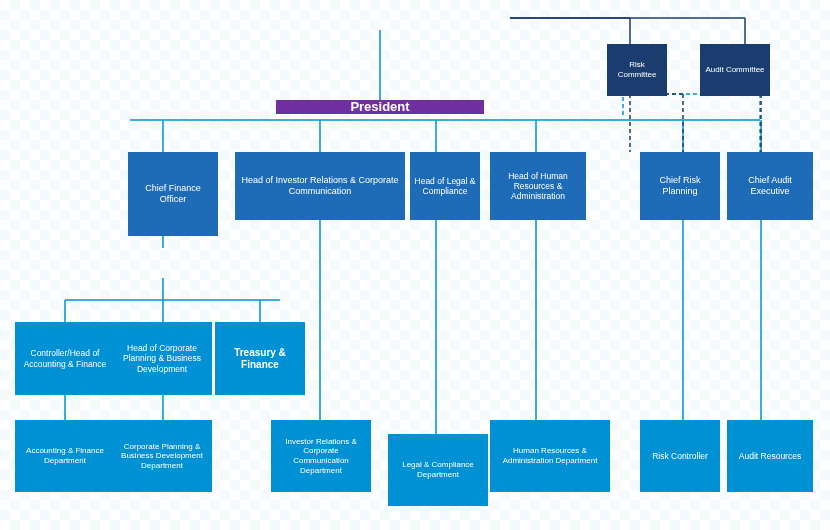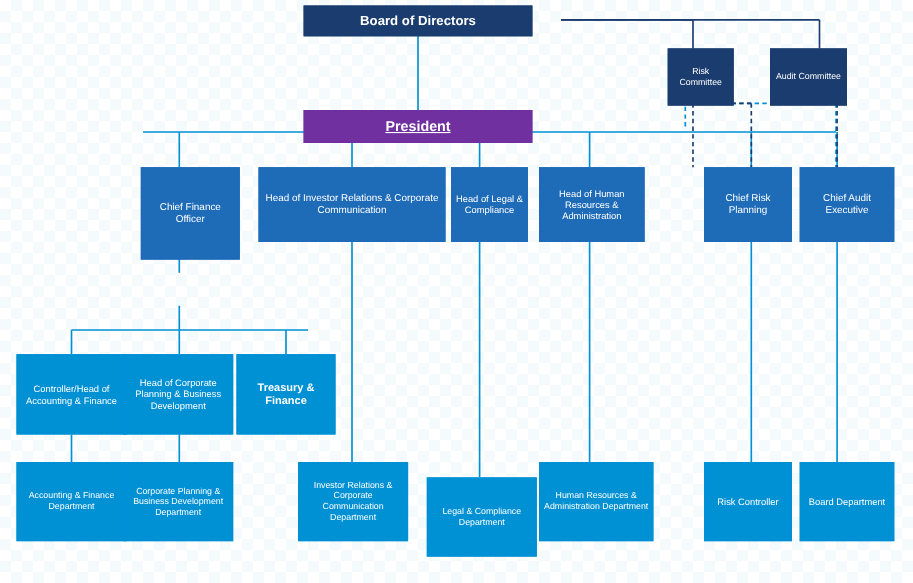--- a/index.html
+++ b/index.html
@@ -135,33 +135,30 @@
 
     <line x1="761" y1="220" x2="761" y2="420" stroke="#0090d4" stroke-width="1.5"></line>
 
     <line x1="630" y1="94" x2="683" y2="94" stroke="#1a3c6e" stroke-width="1.5" stroke-dasharray="4,3"></line>
     <line x1="683" y1="94" x2="683" y2="152" stroke="#1a3c6e" stroke-width="1.5" stroke-dasharray="4,3"></line>
 
     <line x1="745" y1="94" x2="761" y2="94" stroke="#1a3c6e" stroke-width="1.5" stroke-dasharray="4,3"></line>
     <line x1="761" y1="94" x2="761" y2="152" stroke="#1a3c6e" stroke-width="1.5" stroke-dasharray="4,3"></line>
   </svg>
 
-  <div class="box box-dark-blue" style="left:276px; top:5px; width:208px; height:28px; font-size:12px; font-weight:bold;">
-    <span>Board of Directors</span>
-  </div>
 
   <div class="box box-dark-blue" style="left:607px; top:44px; width:60px; height:52px; font-size:8px;">
     <span>Risk Committee</span>
   </div>
 
   <div class="box box-dark-blue" style="left:700px; top:44px; width:70px; height:52px; font-size:8px;">
     <span>Audit Committee</span>
   </div>
 
-  <div class="box box-purple" style="left:276px; top:100px; width:208px; height:30px; font-size:13px;text-decoration:underline;">
+  <div class="box box-purple" style="left:276px; top:100px; width:208px; height:14px; font-size:13px;">
     <span>President</span>
   </div>
 
   <div class="box box-medium-blue" style="left:128px; top:152px; width:90px; height:84px; font-size:9px;">
     <span>Chief Finance Officer</span>
   </div>
 
   <div class="box box-medium-blue" style="left:235px; top:152px; width:170px; height:68px; font-size:9px;">
     <span>Head of Investor Relations &amp; Corporate Communication</span>
   </div>
@@ -204,25 +201,25 @@
   </div>
 
   <div class="box box-blue" style="left:271px; top:420px; width:100px; height:72px; font-size:8px;align-items:center;">
     <span>Investor Relations &amp; Corporate Communication Department</span>
   </div>
 
   <div class="box box-blue" style="left:388px; top:434px; width:100px; height:72px; font-size:8px;">
     <span>Legal &amp; Compliance Department</span>
   </div>
 
-  <div class="box box-blue" style="left:490px; top:420px; width:104px; height:72px; font-size:8px;justify-content:center;">
+  <div class="box box-blue" style="left:490px; top:420px; width:120px; height:72px; font-size:8px;justify-content:center;">
     <span>Human Resources &amp; Administration Department</span>
   </div>
 
   <div class="box box-blue" style="left:640px; top:420px; width:80px; height:72px; font-size:8.5px;">
     <span>Risk Controller</span>
   </div>
 
   <div class="box box-blue" style="left:727px; top:420px; width:86px; height:72px; font-size:8.5px;">
-    <span>Board Department</span>
+    <span>Audit Resources</span>
   </div>
 
 </div>
 
 </body></html>

